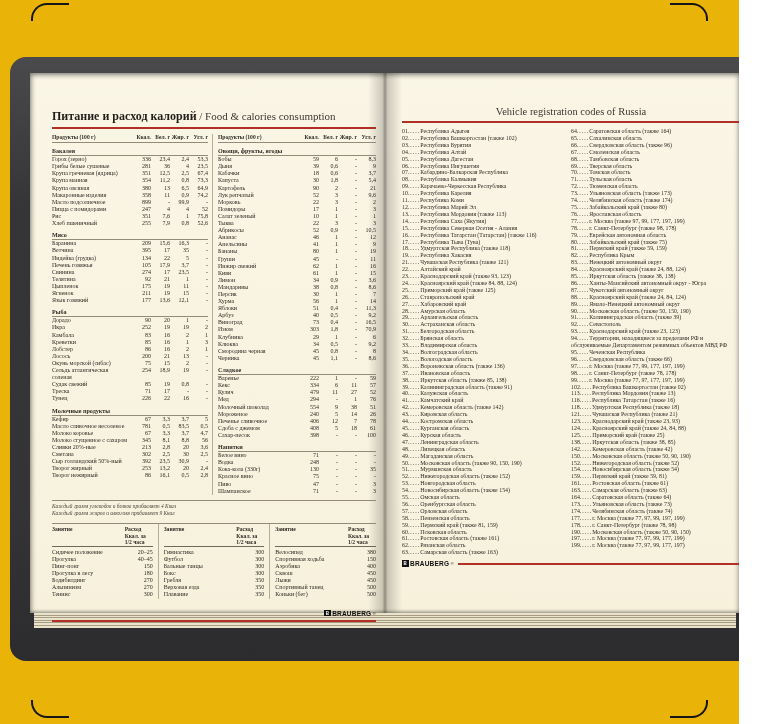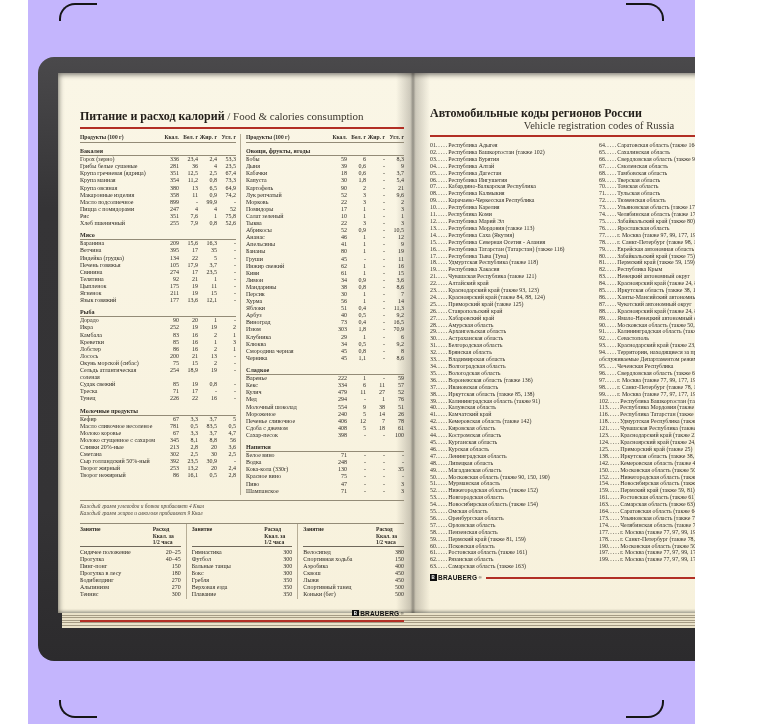--- a/index.html
+++ b/index.html
@@ -1,17 +1,17 @@
 <!DOCTYPE html>
 <html><head>
 <meta charset="utf-8">
 <style>
   html,body{margin:0;padding:0;}
-  .canvas{position:relative;width:667px;height:724px;background:#c4b5fd;overflow:hidden;
-          font-family:"Liberation Serif","DejaVu Serif",serif;color:#2f2b25;margin-left:28px;}
+  .canvas{position:relative;width:739px;height:724px;background:#eab308;overflow:hidden;
+          font-family:"Liberation Serif","DejaVu Serif",serif;color:#2f2b25;}
   
   .corner{position:absolute;width:36px;height:16px;border:0 solid #161616;}
   .c-tl{left:31px;top:3px;border-top-width:2.5px;border-left-width:2.5px;border-top-left-radius:16px;}
   .c-tr{right:31px;top:3px;border-top-width:2.5px;border-right-width:2.5px;border-top-right-radius:16px;}
   .c-bl{left:31px;bottom:6px;border-bottom-width:2.5px;border-left-width:2.5px;border-bottom-left-radius:16px;}
   .c-br{right:31px;bottom:6px;border-bottom-width:2.5px;border-right-width:2.5px;border-bottom-right-radius:16px;}
   
   .cover{position:absolute;left:10px;top:57px;width:749px;height:604px;border-radius:16px;
          background:linear-gradient(180deg,#4a494b,#353436 25%,#343335 75%,#2c2b2d);}
   .pages{position:absolute;left:30px;top:73px;width:710px;height:540px;
@@ -814,21 +814,20 @@
       <span class="logo">
         <span class="logo-box">B</span>
         <span>BRAUBERG</span>
         <span class="reg">®</span>
       </span>
     </div>
     <div class="red-rule"></div>
   </div>
 
   <div class="pg pg-right">
-    <div class="title-ru" style="display:block;">Автомобильные коды регионов России</div>
     <div class="sub-en">Vehicle registration codes of Russia</div>
     <div class="red-rule"></div>
 
     <div class="codes">
       <div class="codes-l">
           <div class="code-row"><span class="code-num">01</span><span class="code-dots">.....</span><span class="code-name">Республика Адыгея</span></div>
           <div class="code-row"><span class="code-num">02</span><span class="code-dots">.....</span><span class="code-name">Республика Башкортостан (также 102)</span></div>
           <div class="code-row"><span class="code-num">03</span><span class="code-dots">.....</span><span class="code-name">Республика Бурятия</span></div>
           <div class="code-row"><span class="code-num">04</span><span class="code-dots">.....</span><span class="code-name">Республика Алтай</span></div>
           <div class="code-row"><span class="code-num">05</span><span class="code-dots">.....</span><span class="code-name">Республика Дагестан</span></div>

